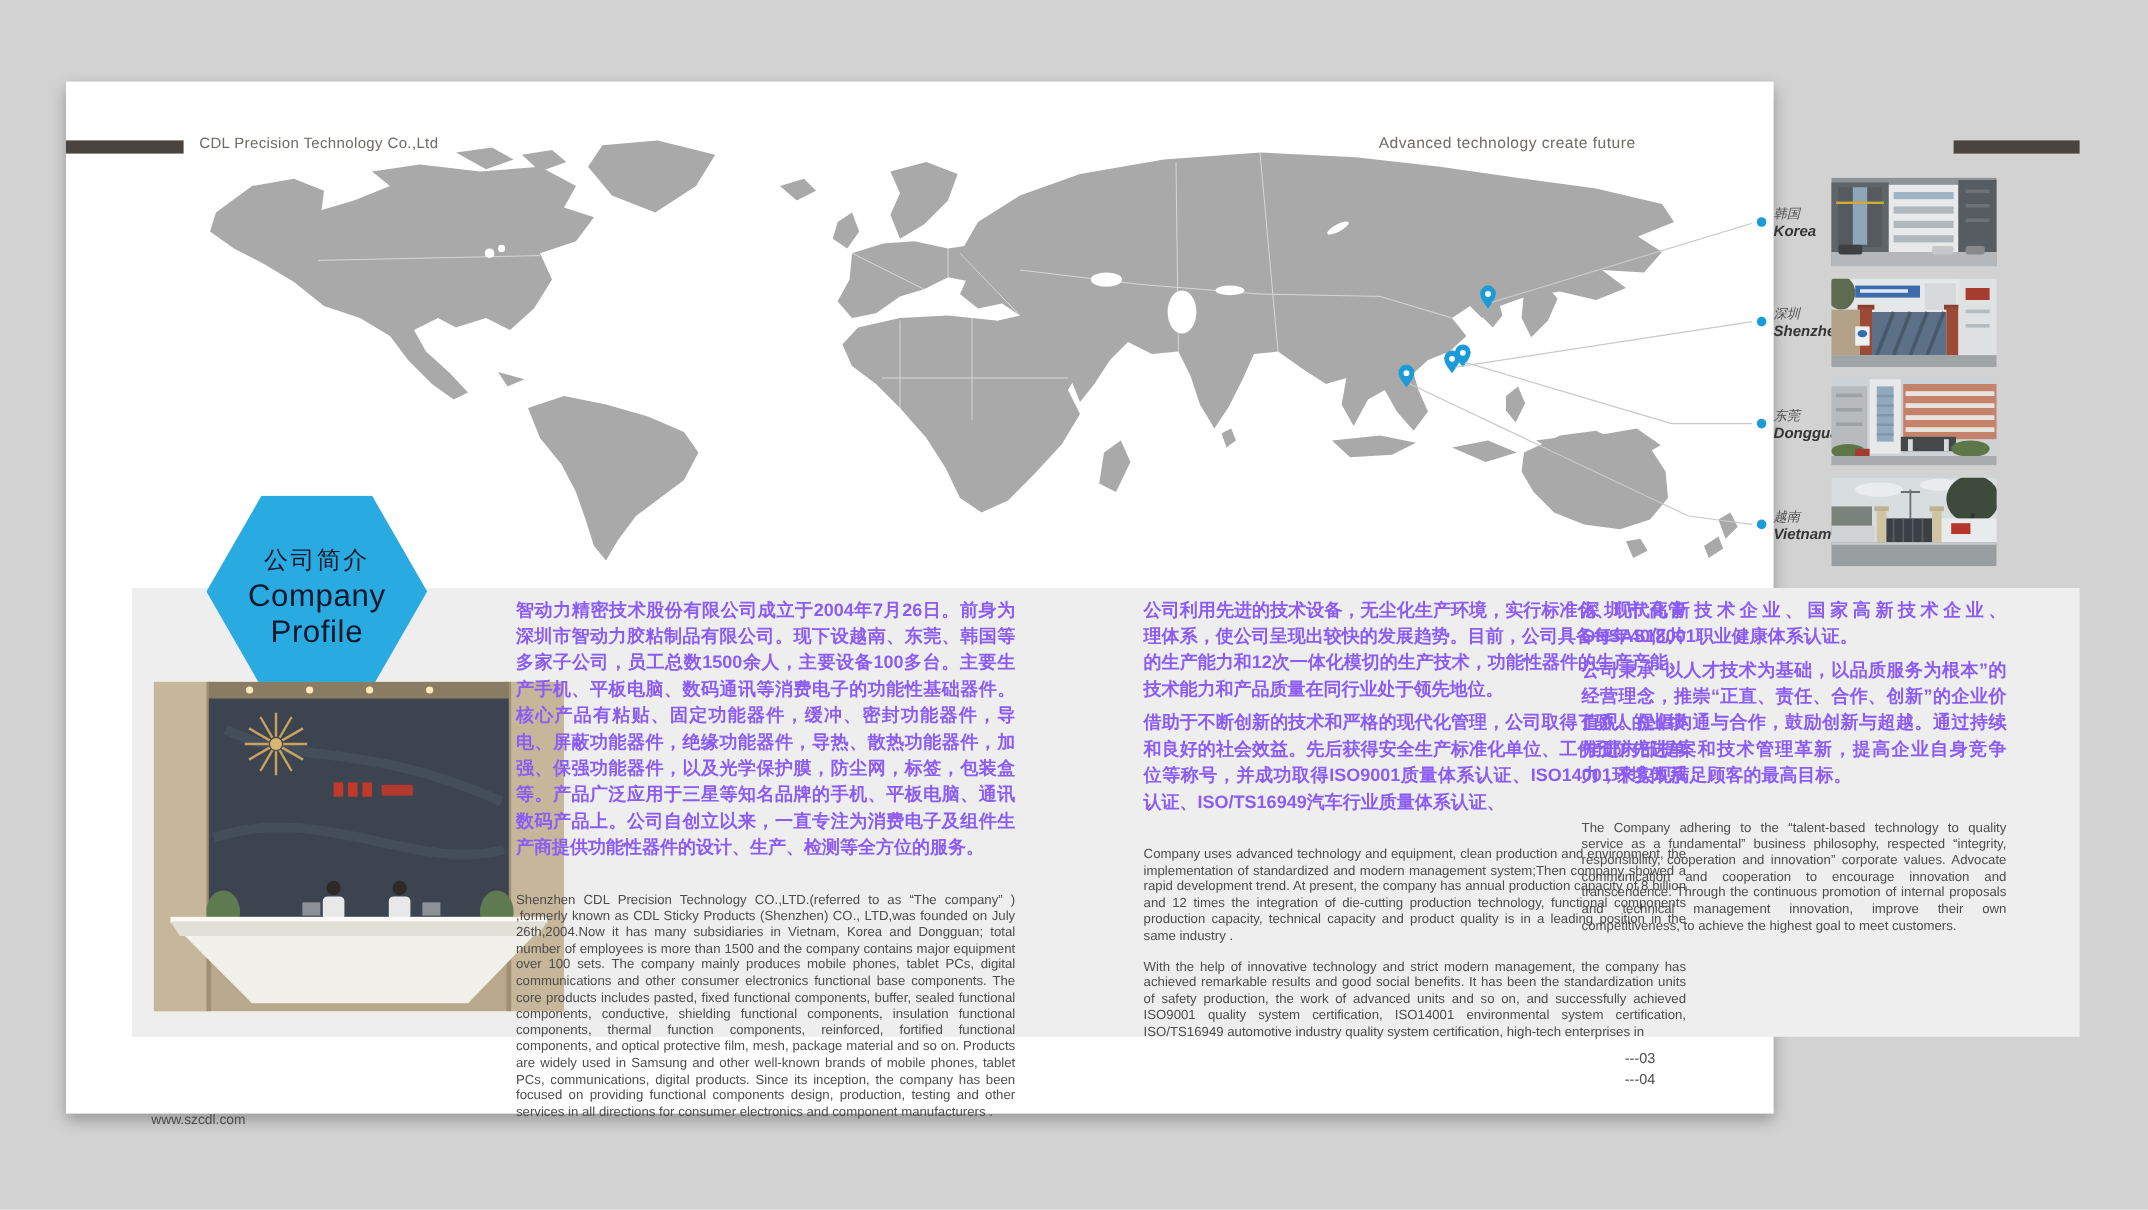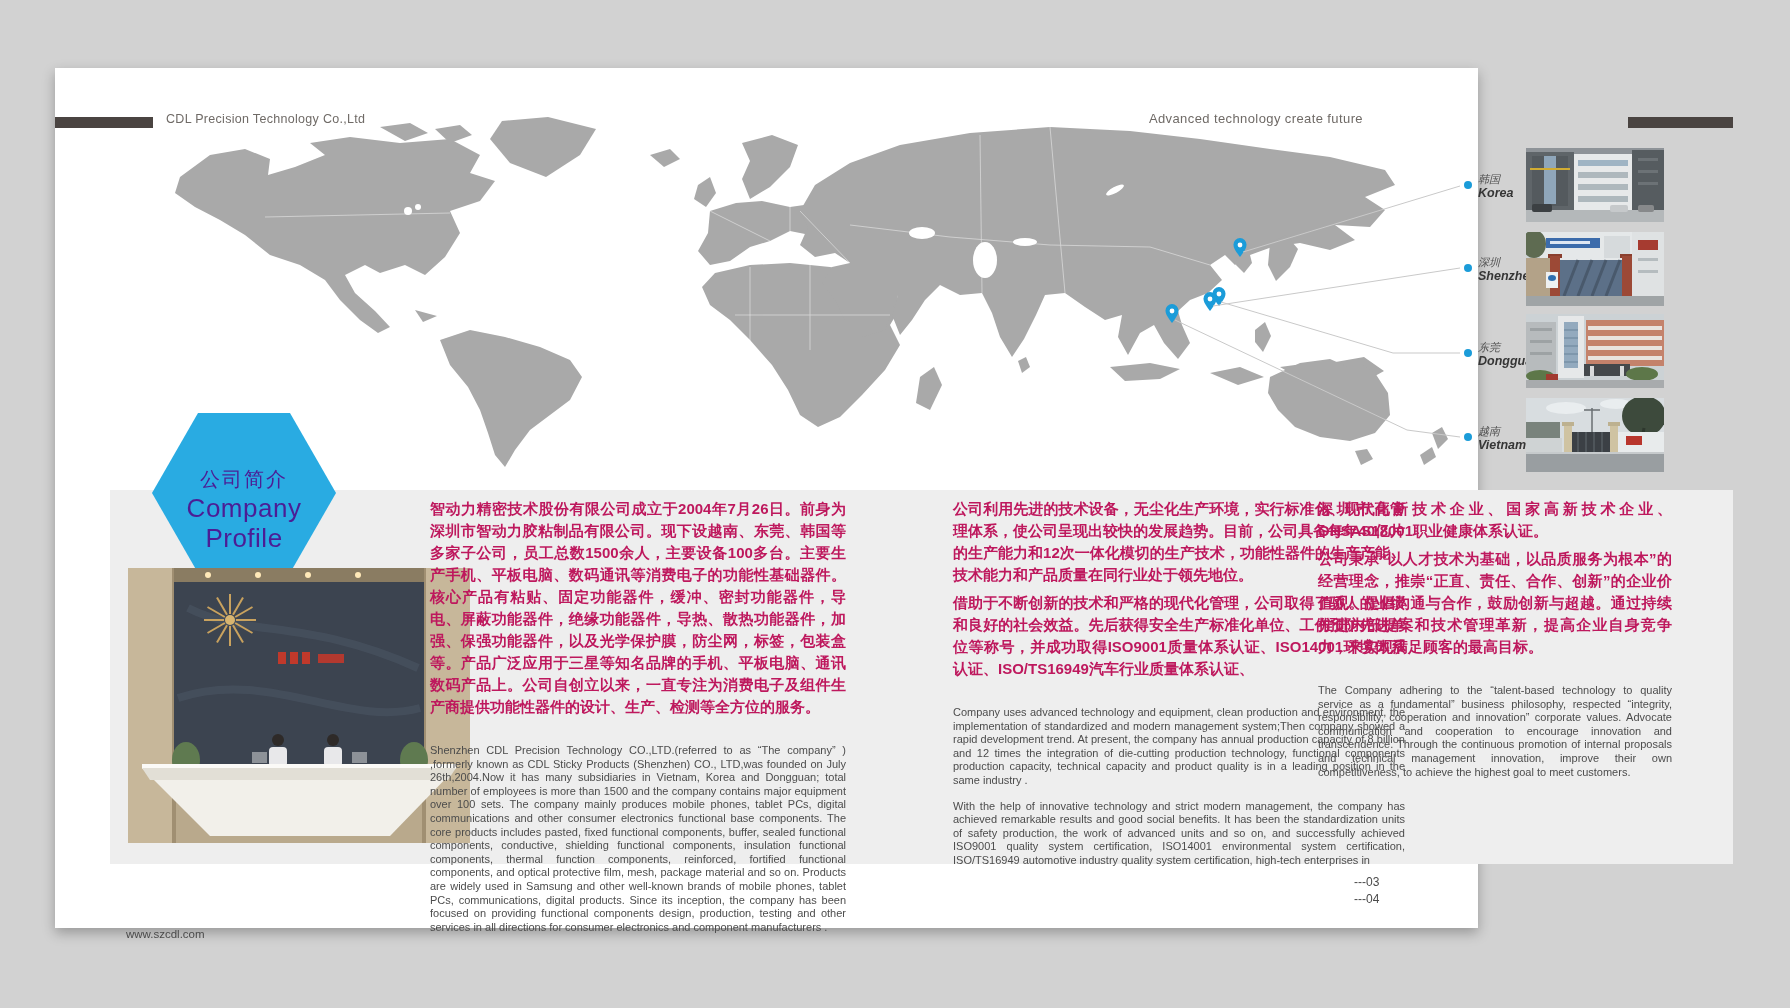--- a/index.html
+++ b/index.html
@@ -16,24 +16,24 @@
   .bar{position:absolute;height:11px;background:#4a4441;}
   .bar-left{left:0;top:49px;width:98px;}
   .bar-right{left:1573px;top:49px;width:105px;}
   .brand{position:absolute;left:111px;top:44px;font-size:12.5px;color:#6f6a66;letter-spacing:.3px;}
   .slogan{position:absolute;right:115px;top:43px;font-size:13px;color:#6f6a66;letter-spacing:.4px;text-align:center;}
   
   .map-svg{position:absolute;left:95px;top:47px;width:1300px;height:355px;}
   .connector-svg{position:absolute;left:0;top:0;width:1678px;height:860px;pointer-events:none;}
   
   .hexagon{
-    position:absolute;left:97px;top:345px;width:184px;height:160px;
-    background:#29abe2;color:#4c1d95;text-align:center;
+    position:absolute;left:117px;top:345px;width:184px;height:160px;
+    background:#29abe2;color:#0f172a;text-align:center;
     clip-path:polygon(25% 0,75% 0,100% 50%,75% 100%,25% 100%,0 50%);
-    padding-top:16px;box-sizing:border-box;
+    padding-top:4px;box-sizing:border-box;
   }
   .hexagon .zh{margin-top:36px;font-size:20px;letter-spacing:2px;line-height:28px;}
   .hexagon .en{font-size:26px;font-weight:400;line-height:30px;letter-spacing:.5px;}
   
   .loc-label{position:absolute;left:1423px;}
   .loc-label .dot{
     position:absolute;left:-14px;top:9px;width:8px;height:8px;border-radius:50%;
     background:#1b9cd9;
   }
   .loc-label .zh{font-size:11px;color:#4f4f4f;line-height:14px;font-style:italic;}
@@ -41,21 +41,21 @@
   
   .facility{position:absolute;left:1471px;width:138px;height:74px;overflow:hidden;}
   .facility svg{display:block;}
   
   .panel{position:absolute;left:55px;top:422px;width:1623px;height:374px;background:#eeeeee;}
   .office-photo{position:absolute;left:73px;top:500px;width:342px;height:275px;overflow:hidden;}
   .col{position:absolute;top:430px;}
   .col1{left:375px;width:416px;}
   .col2{left:898px;width:452px;}
   .col3{left:1263px;width:354px;}
-  .zhp{font-size:15px;line-height:22px;color:#be185d;font-weight:600;text-align:justify;margin:0 0 6px 0;}
+  .zhp{font-size:15px;line-height:22px;color:#8b5cf6;font-weight:600;text-align:justify;margin:0 0 6px 0;}
   .zhp.gap{margin-bottom:26px;}
   .enp{font-size:11px;line-height:13.6px;color:#4c4c4c;text-align:justify;margin:0 0 12px 0;}
   
   .website{position:absolute;left:71px;top:812px;font-size:11.5px;color:#4a4a4a;margin-top:48px;}
   .pagenums{position:absolute;right:4px;top:806px;width:120px;text-align:left;font-size:12px;color:#4a4a4a;line-height:17px;}
 </style>
 </head>
 <body>
 
 <div class="page">

